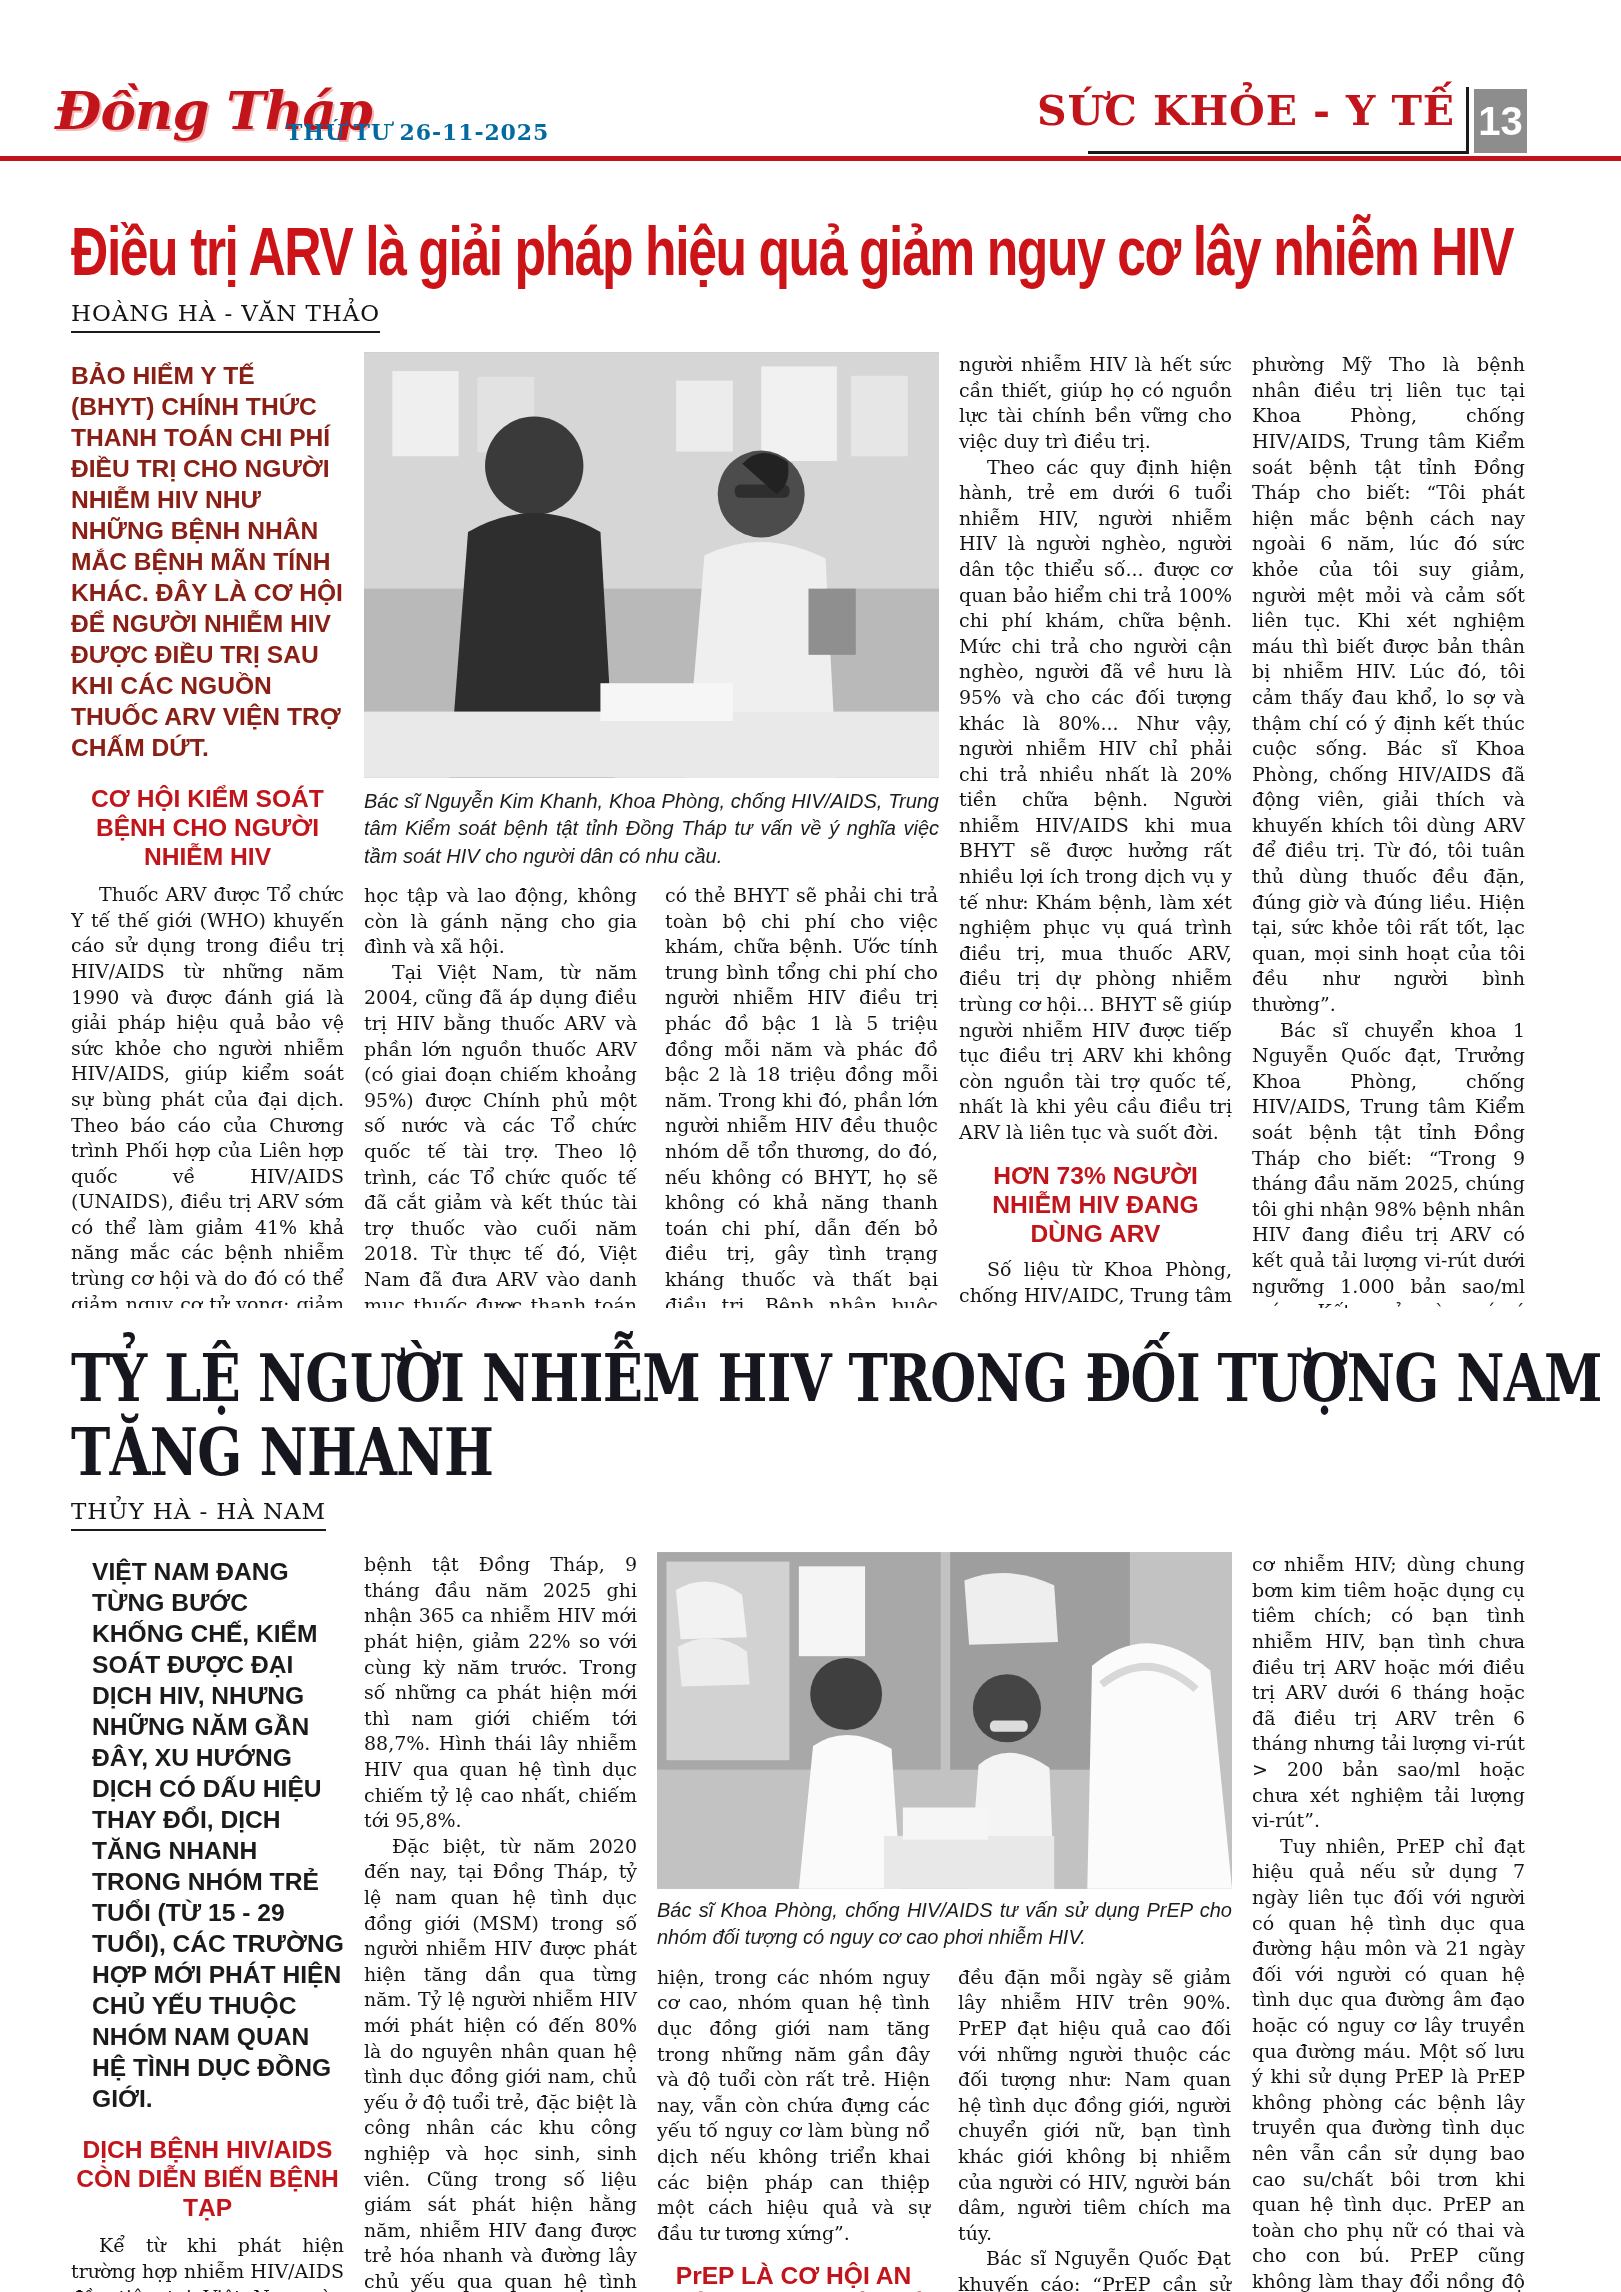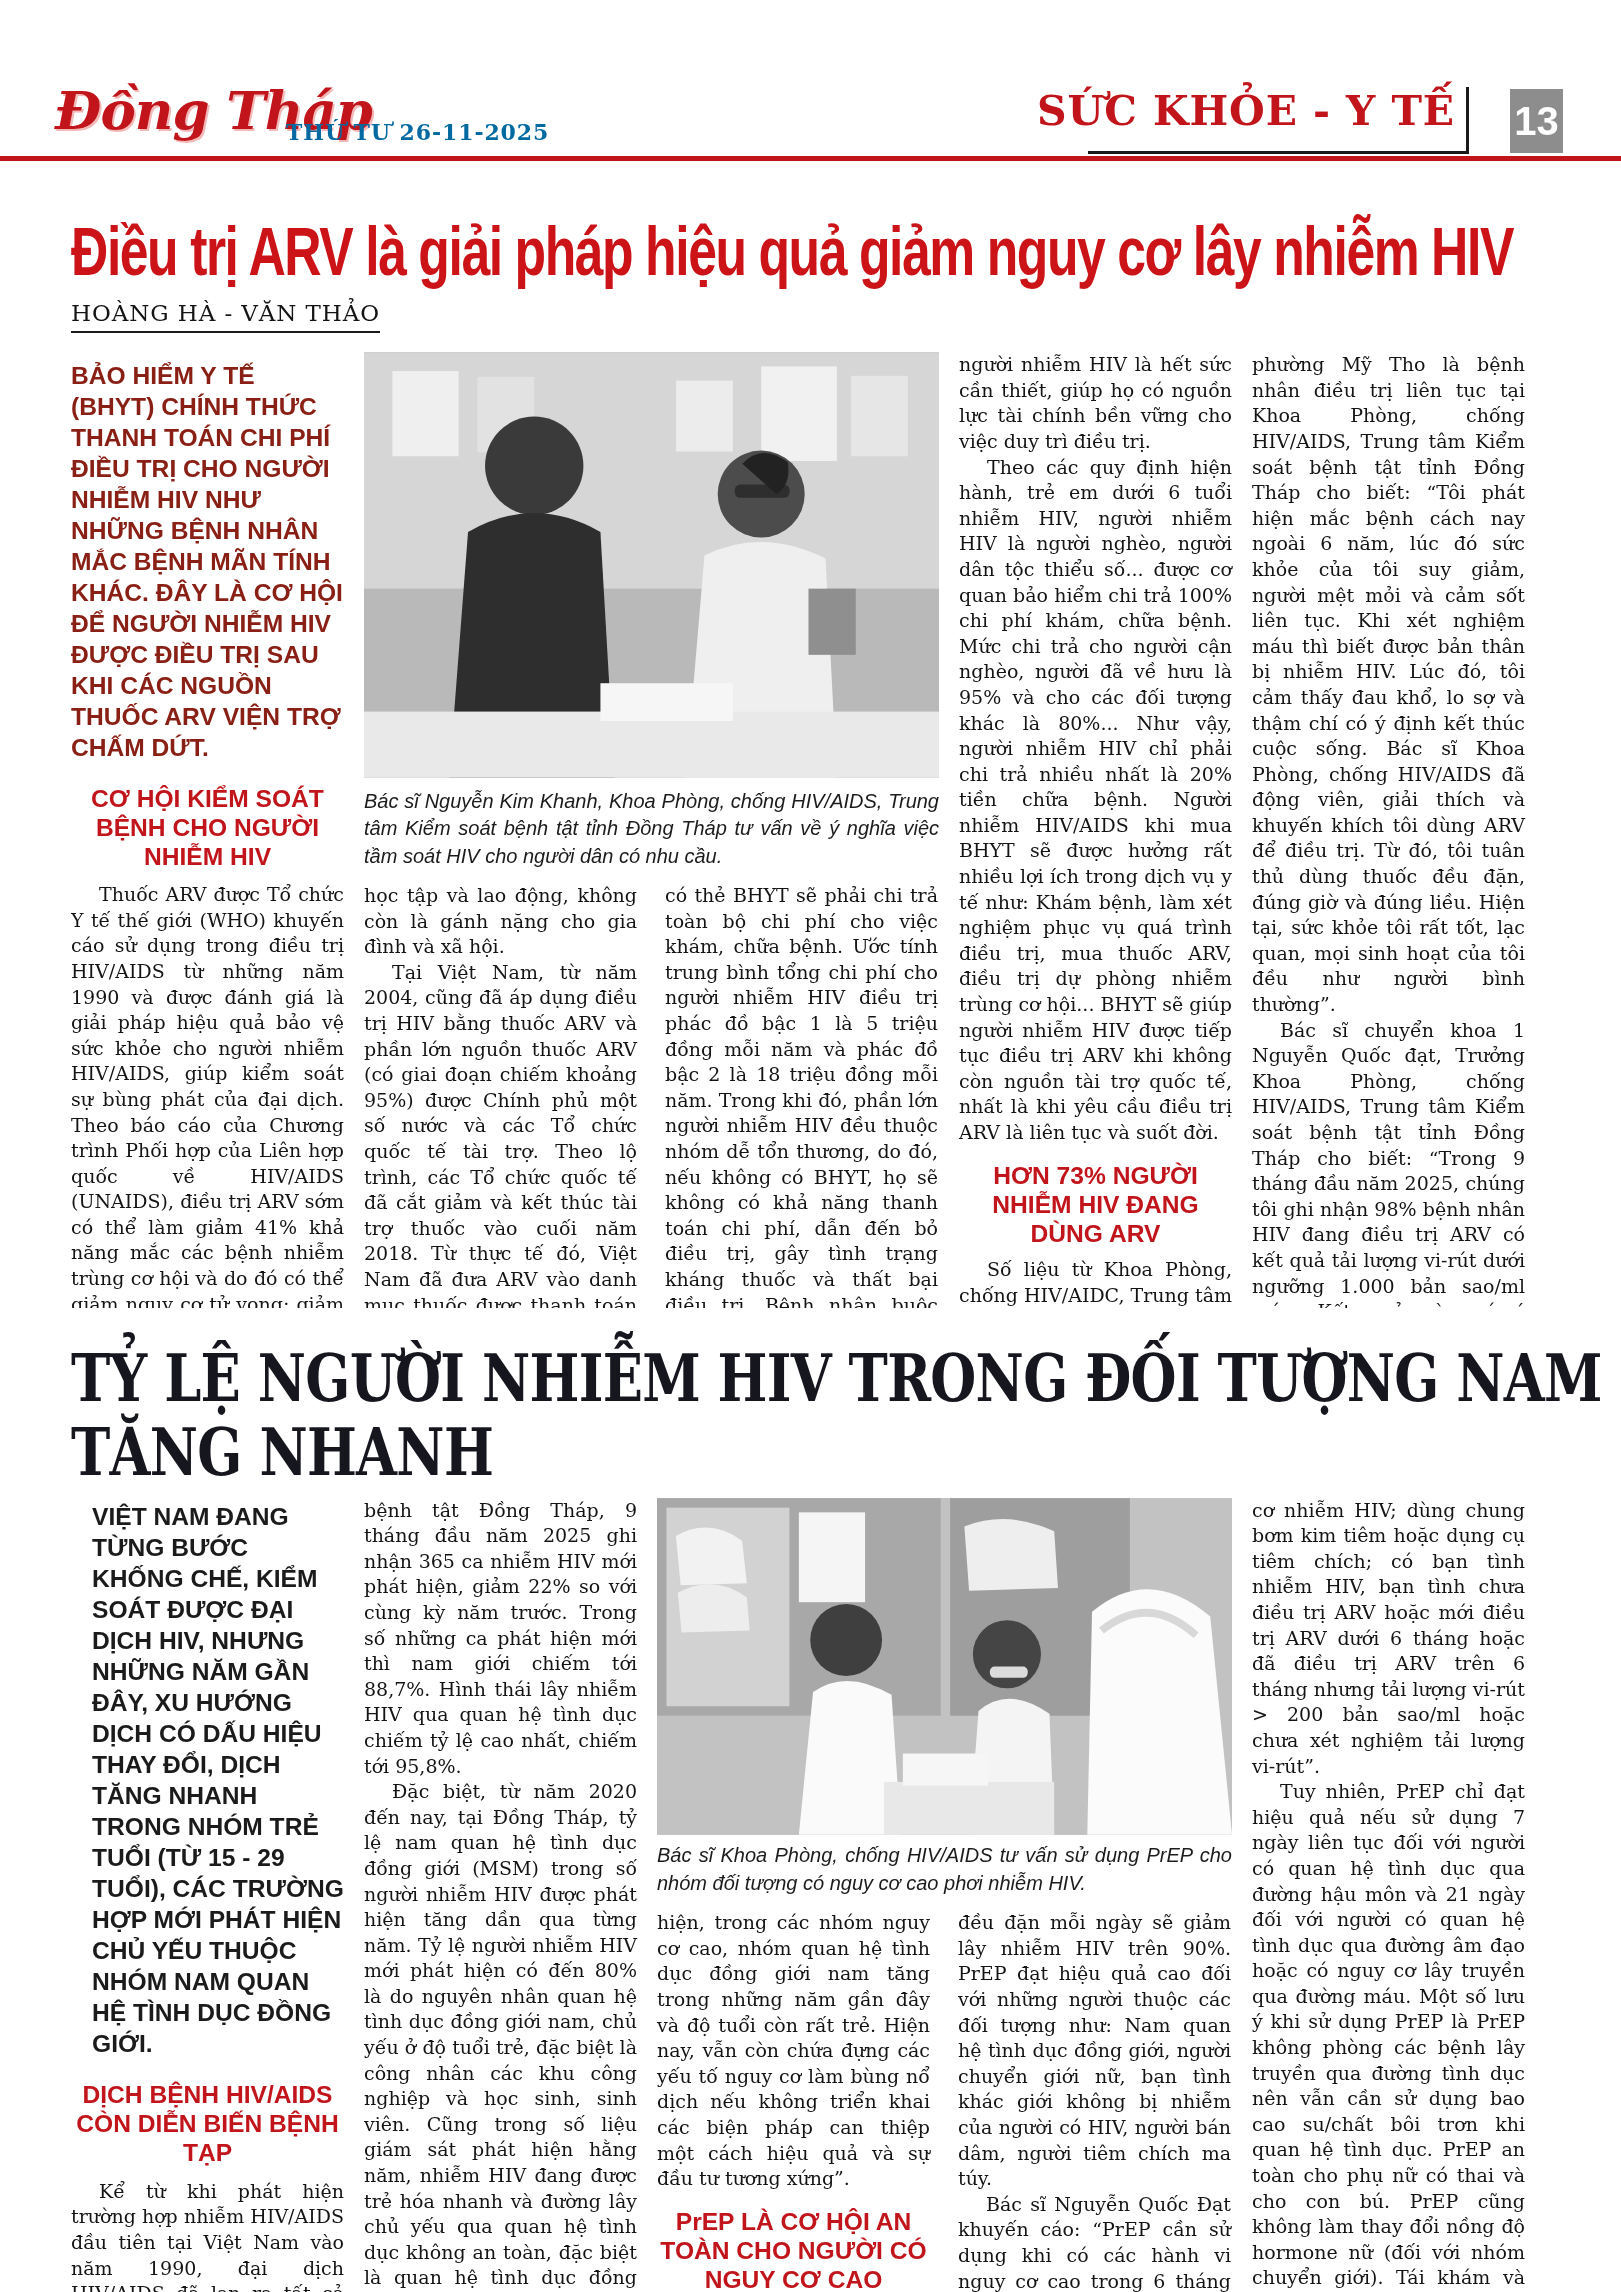--- a/index.html
+++ b/index.html
@@ -20,21 +20,21 @@
     position:absolute; left:286px; top:119px;
     font-size:22px; font-weight:bold; letter-spacing:0.9px; color:#0369a1;
   }
   .section-title{
     position:absolute; right:166px; top:87px;
     font-size:41px; font-weight:bold; letter-spacing:0.9px; color:#c2151b;
   }
   .section-rule{position:absolute; left:1088px; top:151px; width:380px; height:2.8px; background:#1a1a1a;}
   .page-box-line{position:absolute; left:1466px; top:87px; width:2.8px; height:67px; background:#1a1a1a;}
   .page-box{
-    position:absolute; left:1510px; top:89px; width:53px; height:64px;
+    position:absolute; left:1474px; top:89px; width:53px; height:64px;
     background:#8d8d8d; color:#fff; font-family:"Liberation Sans",sans-serif;
     font-size:40px; font-weight:bold; display:flex; align-items:center; justify-content:center;
   }
   .red-rule{position:absolute; left:0; top:156px; width:100%; height:4.7px; background:#c2151b;}
   
   .content{padding:0 69px 0 71px;}
   .cols-row{display:flex; gap:20px; align-items:flex-start;}
   .col{width:273px; flex:0 0 273px;}
   .photo-block{width:575px; flex:0 0 575px;}
   .body-text p, .body-text h4{margin:0;}
@@ -161,20 +161,23 @@
           <p class="p">Bác sĩ chuyển khoa 1 Nguyễn Quốc đạt, Trưởng Khoa Phòng, chống HIV/AIDS, Trung tâm Kiểm soát bệnh tật tỉnh Đồng Tháp cho biết: “Trong 9 tháng đầu năm 2025, chúng tôi ghi nhận 98% bệnh nhân HIV đang điều trị ARV có kết quả tải lượng vi-rút dưới ngưỡng 1.000 bản sao/ml máu. Kết quả này có ý nghĩa rất quan trọng đối với người nhiễm HIV. Đó là giúp người nhiễm HIV sống khỏe mạnh, giảm nguy cơ bị nhiễm trùng cơ hội, từ đó giúp họ có chất lượng cuộc sống gần như giống người bình thường. Người dùng ARV được giúp kéo dài tuổi thọ vì nó làm chậm hoặc ngăn chặn sự tiến triển của người nhiễm HIV sang giai đoạn AIDS. ❑</p>
         </div>
     </div>
   </section>
 
   <section class="content a2">
     <h2 class="a2-headline">
       <span class="hl">TỶ LỆ NGƯỜI NHIỄM HIV TRONG ĐỐI TƯỢNG NAM GIỚI TRẺ</span>
       <span class="hl">TĂNG NHANH</span>
     </h2>
+    <div class="a2-byline-row">
+      <span class="byline">THỦY HÀ - HÀ NAM</span>
+    </div>
 
     <div class="cols-row a2-row">
 
       <div class="col body-text">
         <div class="lead">VIỆT NAM ĐANG TỪNG BƯỚC KHỐNG CHẾ, KIỂM SOÁT ĐƯỢC ĐẠI DỊCH HIV, NHƯNG NHỮNG NĂM GẦN ĐÂY, XU HƯỚNG DỊCH CÓ DẤU HIỆU THAY ĐỔI, DỊCH TĂNG NHANH TRONG NHÓM TRẺ TUỔI (TỪ 15 - 29 TUỔI), CÁC TRƯỜNG HỢP MỚI PHÁT HIỆN CHỦ YẾU THUỘC NHÓM NAM QUAN HỆ TÌNH DỤC ĐỒNG GIỚI.</div>
         <h3 class="col-subhead">DỊCH BỆNH HIV/AIDS CÒN DIỄN BIẾN BỆNH TẠP</h3>
         <div>
             <p class="p">Kể từ khi phát hiện trường hợp nhiễm HIV/AIDS đầu tiên tại Việt Nam vào năm 1990, đại dịch HIV/AIDS đã lan ra tất cả các tỉnh, thành phố trên cả nước. Đến hết năm 2024, cả nước ghi nhận 245.762 người nhiễm HIV còn sống và 116.004 người nhiễm HIV tử vong.</p>
           </div>
       </div>

